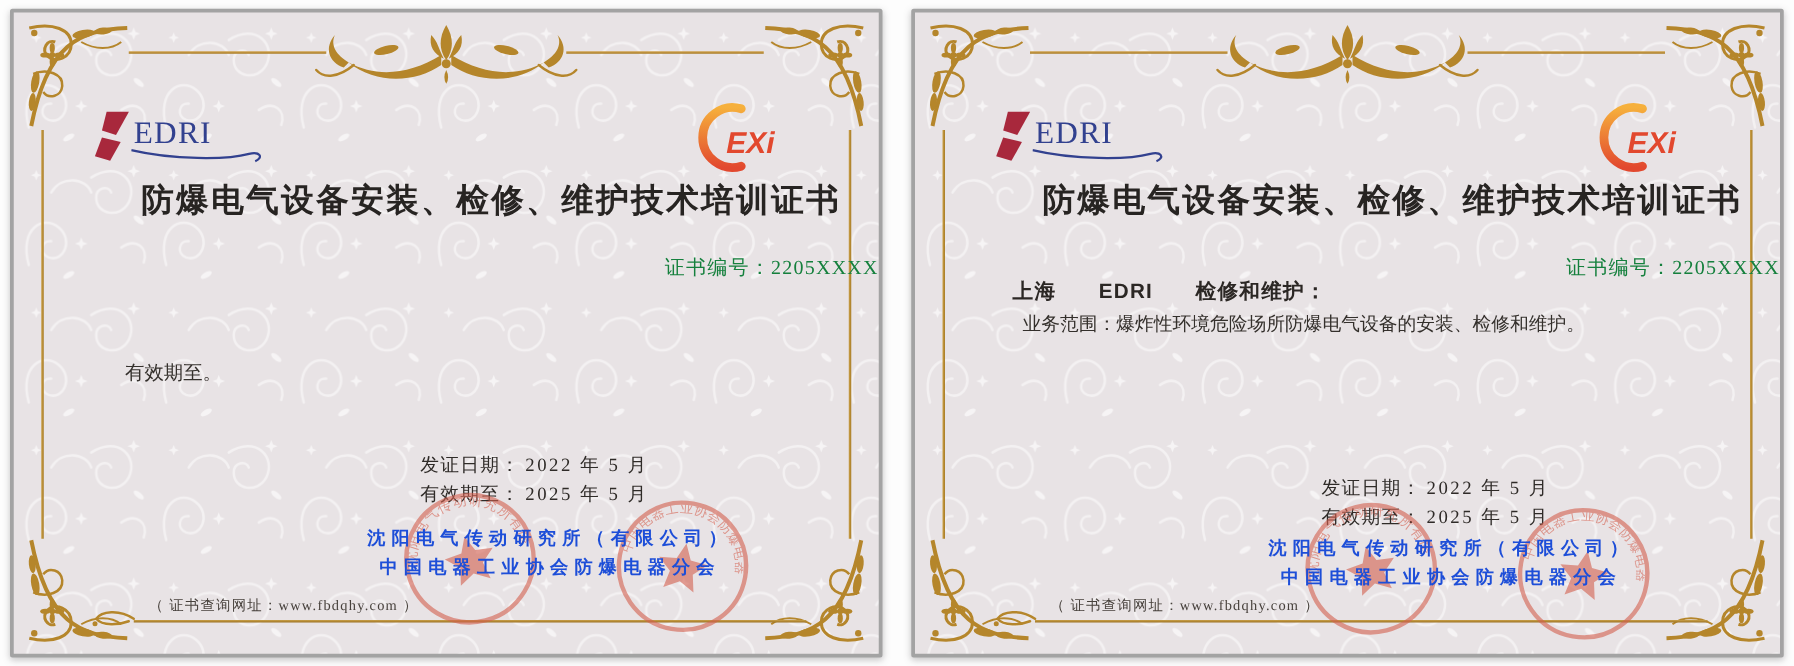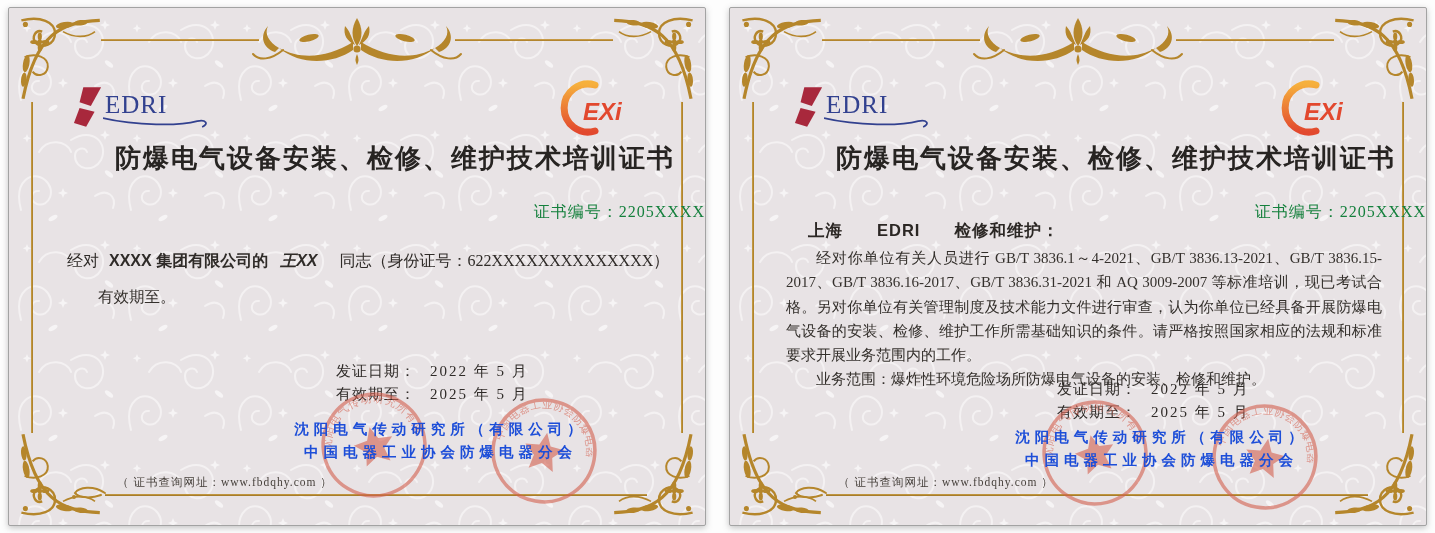--- a/index.html
+++ b/index.html
@@ -1,21 +1,21 @@
 <!DOCTYPE html>
 <html><head>
 <meta charset="utf-8">
 <style>
   * { margin:0; padding:0; box-sizing:border-box; }
   html,body { width:1435px; height:533px; background:#fdfdfd; overflow:hidden;
     font-family:"Liberation Serif","DejaVu Serif",serif; }
   .stage { display:flex; gap:23px; padding:7px 8px; }
   .cert {
     position:relative; width:698px; height:519px; flex:0 0 auto;
-    background:#e8e3e5; border:1px solid #a3a3a3; border-radius:2px;
+    background:#e8e3e5; border:3px solid #a3a3a3; border-radius:2px;
     box-shadow:0 2px 6px rgba(90,85,90,.35); overflow:hidden;
   }
   svg.damask { position:absolute; inset:0; width:100%; height:100%; }
   .hiddefs { position:absolute; width:0; height:0; overflow:hidden; }
 
   
   .crn { position:absolute; width:88px; height:88px; }
   .crn.tl { top:6px; left:6px; }
   .crn.tr { top:6px; right:6px; transform:scaleX(-1); }
   .crn.bl { bottom:6px; left:6px; transform:scaleY(-1); }
@@ -59,21 +59,21 @@
   .cert-b .companyline { position:absolute; top:212px; left:78px; right:60px;
     font-family:"Liberation Sans",sans-serif; font-weight:bold; font-size:16.5px;
     color:#2b2724; letter-spacing:1px; }
   .cert-b .companyline .gap { display:inline-block; width:34px; }
   .cert-b .bodyblock { top:238px; left:56px; right:44px; font-size:15px; line-height:1.62; }
   .indent { text-indent:2em; }
 
   .dates { position:absolute; left:47%; font-size:15px; color:#2f2b28; line-height:1.55; }
   .cert-a .dates { top:352px; }
   .cert-b .dates { top:370px; }
-  .dates .lbl { letter-spacing:1px; } .dates .val { margin-left:14px; letter-spacing:2px; }
+  .dates .lbl { letter-spacing:1px; } .dates .val { margin-left:4px; letter-spacing:2px; }
 
   .issuer { position:absolute; left:33%; width:58%; text-align:center;
     font-family:"Liberation Sans",sans-serif; font-weight:bold; font-size:14.5px;
     letter-spacing:5px; color:#1d4ed8; line-height:1.62; }
   .cert-a .issuer { top:410px; }
   .cert-b .issuer { top:418px; }
 
   .stamp { position:absolute; width:114px; height:114px; opacity:.6; }
   .stamp.s1 { left:308px; top:380px; transform:rotate(-14deg); }
   .stamp.s2 { left:478px; top:386px; transform:rotate(10deg); }
@@ -204,26 +204,20 @@
     <svg class="exi" viewBox="0 0 92 58">
       <path d="M40,5 A24,24 0 1 0 40,51" fill="none" stroke="url(#exigrad)" stroke-width="7" stroke-linecap="round"></path>
       <text x="28" y="40" font-family="Liberation Sans, sans-serif" font-style="italic" font-weight="bold" font-size="24" fill="#e2482e">EXi</text>
     </svg>
 
     <h1 class="title">防爆电气设备安装、检修、维护技术培训证书</h1>
     <div class="certno">
       <span>证书编号：</span><span>2205XXXX</span>
     </div>
 
-    <div class="recipient">
-      <span>经对</span>
-      <span class="co">XXXX 集团有限公司的</span>
-      <span class="nm">王XX</span>
-      <span>同志（身份证号：622XXXXXXXXXXXXXX）</span>
-    </div>
 
     <div class="bodyblock">
       <p class="indent">有效期至。</p>
     </div>
 
     <div class="dates">
       <div><span class="lbl">发证日期：</span><span class="val">2022 年 5 月</span></div>
       <div><span class="lbl">有效期至：</span><span class="val">2025 年 5 月</span></div>
     </div>
 
@@ -302,21 +296,20 @@
     <h1 class="title">防爆电气设备安装、检修、维护技术培训证书</h1>
     <div class="certno">
       <span>证书编号：</span><span>2205XXXX</span>
     </div>
 
     <div class="companyline">
       <span>上海</span><span class="gap"></span><span>EDRI</span><span class="gap"></span><span>检修和维护：</span>
     </div>
 
     <div class="bodyblock">
-      <p class="indent">经对你单位有关人员进行 GB/T 3836.1～4-2021、GB/T 3836.13-2021、GB/T 3836.15-2017、GB/T 3836.16-2017、GB/T 3836.31-2021 和 AQ 3009-2007 等标准培训，现已考试合格。另对你单位有关管理制度及技术能力文件进行审查，认为你单位已经具备开展防爆电气设备的安装、检修、维护工作所需基础知识的条件。请严格按照国家相应的法规和标准要求开展业务范围内的工作。</p>
       <p class="indent">业务范围：爆炸性环境危险场所防爆电气设备的安装、检修和维护。</p>
     </div>
 
     <div class="dates">
       <div><span class="lbl">发证日期：</span><span class="val">2022 年 5 月</span></div>
       <div><span class="lbl">有效期至：</span><span class="val">2025 年 5 月</span></div>
     </div>
 
     <svg class="stamp s1" viewBox="0 0 130 130">
       <circle cx="65" cy="65" r="58" fill="none" stroke="#d4604f" stroke-width="4"></circle>

